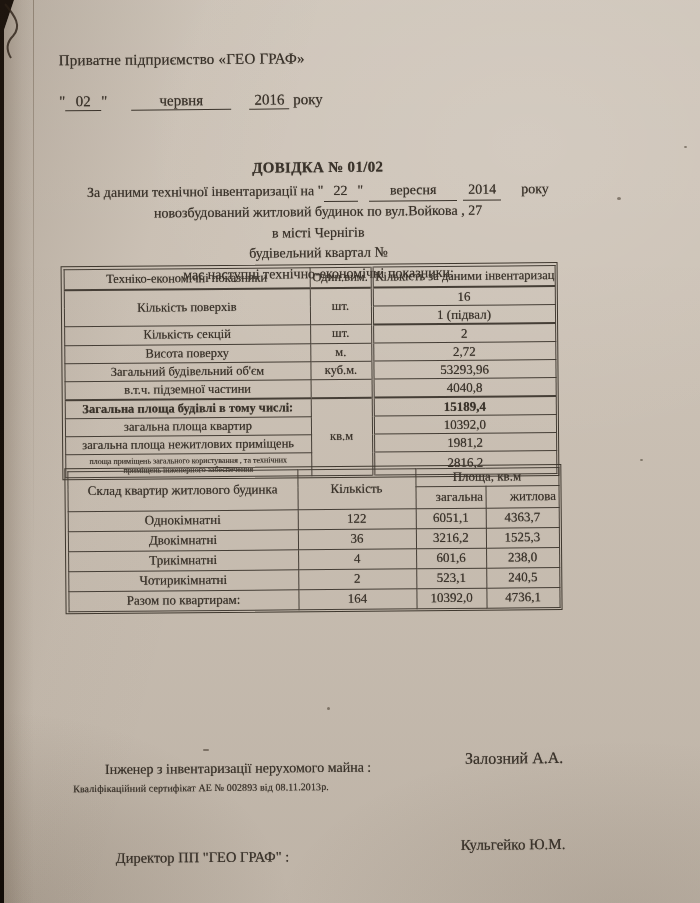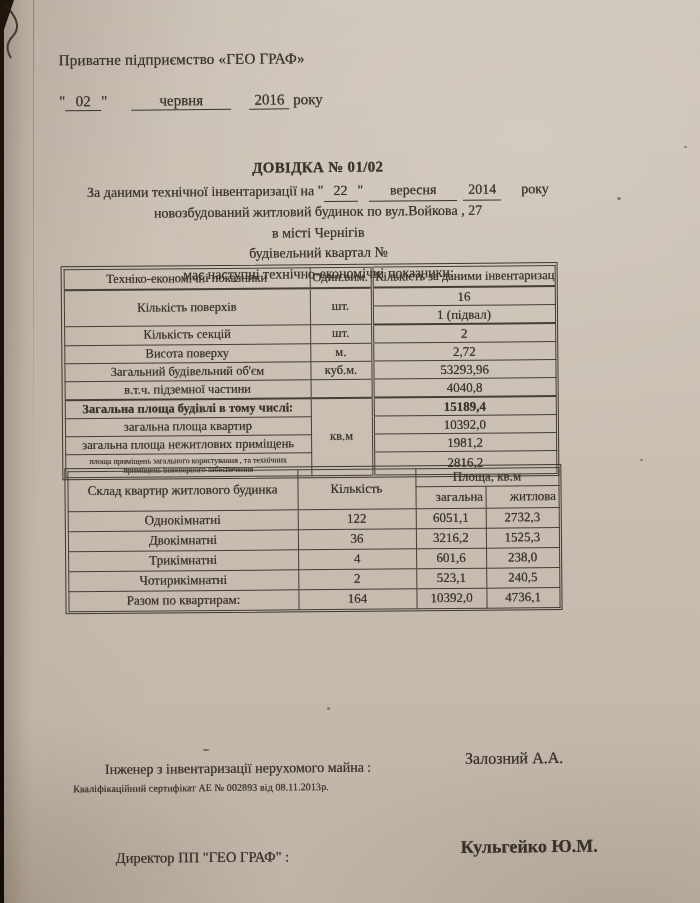--- a/index.html
+++ b/index.html
@@ -59,21 +59,21 @@
   .t2wrap{left:64px;top:466px;width:492px;}
   .t2 td{font-size:13px;height:19px;line-height:14px;}
   .t2 .hr1 td{height:17px;}
   .t2 .hr2 td{height:21px;text-align:right;}
   .t2 col.c1{width:230px;} .t2 col.c2{width:118px;} .t2 col.c3{width:70px;}
 
   .sig-label-eng{left:102px;top:760px;font-size:14px;}
   .sig-name-eng{left:462px;top:751px;font-size:16px;}
   .cert{left:70px;top:781px;font-size:10px;letter-spacing:0.1px;}
   .sig-label-dir{left:112px;top:848px;font-size:14.5px;}
-  .sig-name-dir{left:457px;top:838px;font-size:18px;font-weight:bold;}
+  .sig-name-dir{left:457px;top:838px;font-size:15px;}
 </style>
 </head>
 <body>
 
 <div class="photo">
   <div class="paper">
     <div class="edge-strip"></div>
     <div class="edge-line"></div>
   </div>
 
@@ -182,21 +182,21 @@
           <td colspan="2">Площа, кв.м</td>
         </tr>
         <tr class="hr2">
           <td>загальна</td>
           <td>житлова</td>
         </tr>
         <tr>
           <td>Однокімнатні</td>
           <td>122</td>
           <td>6051,1</td>
-          <td>2732,3</td>
+          <td>4363,7</td>
         </tr>
         <tr>
           <td>Двокімнатні</td>
           <td>36</td>
           <td>3216,2</td>
           <td>1525,3</td>
         </tr>
         <tr>
           <td>Трикімнатні</td>
           <td>4</td>

